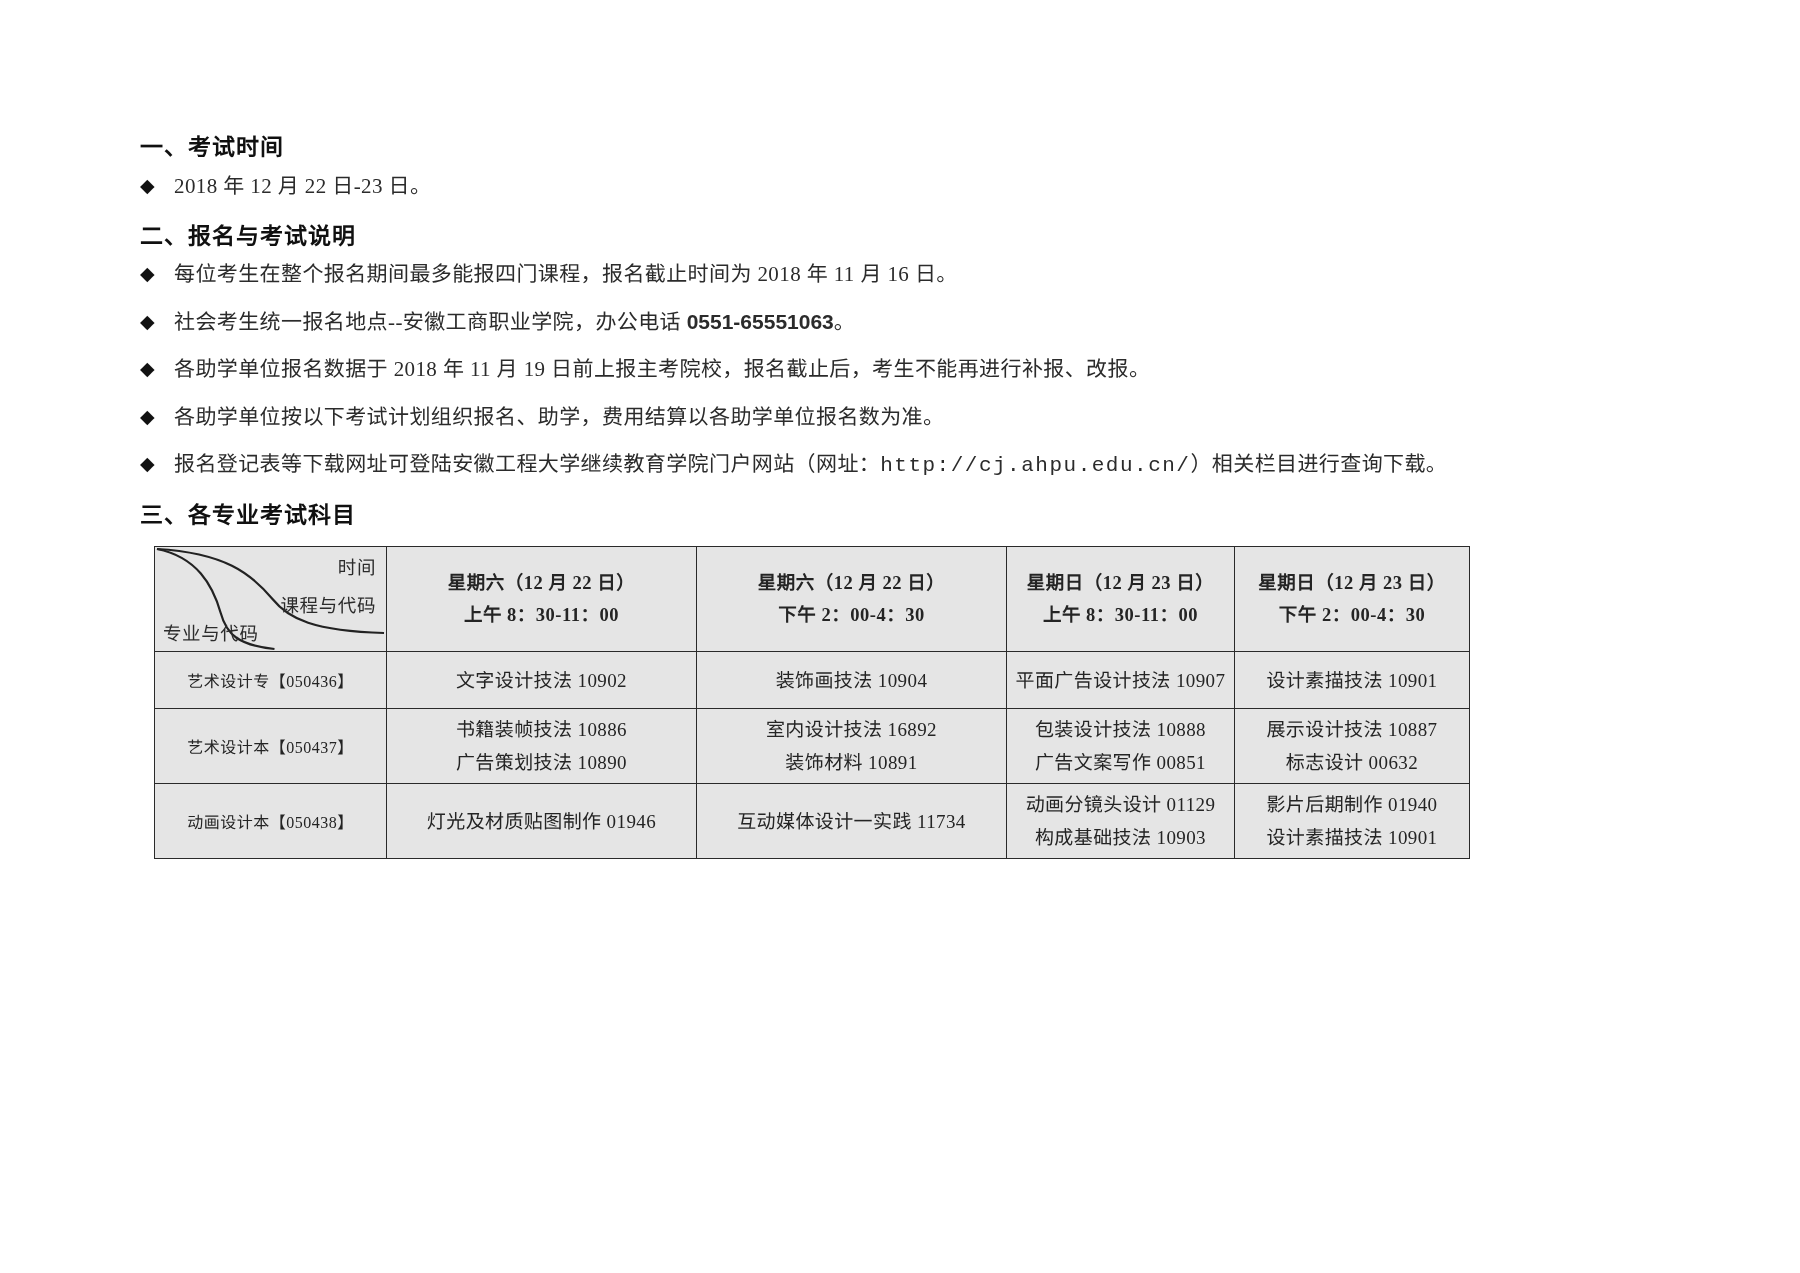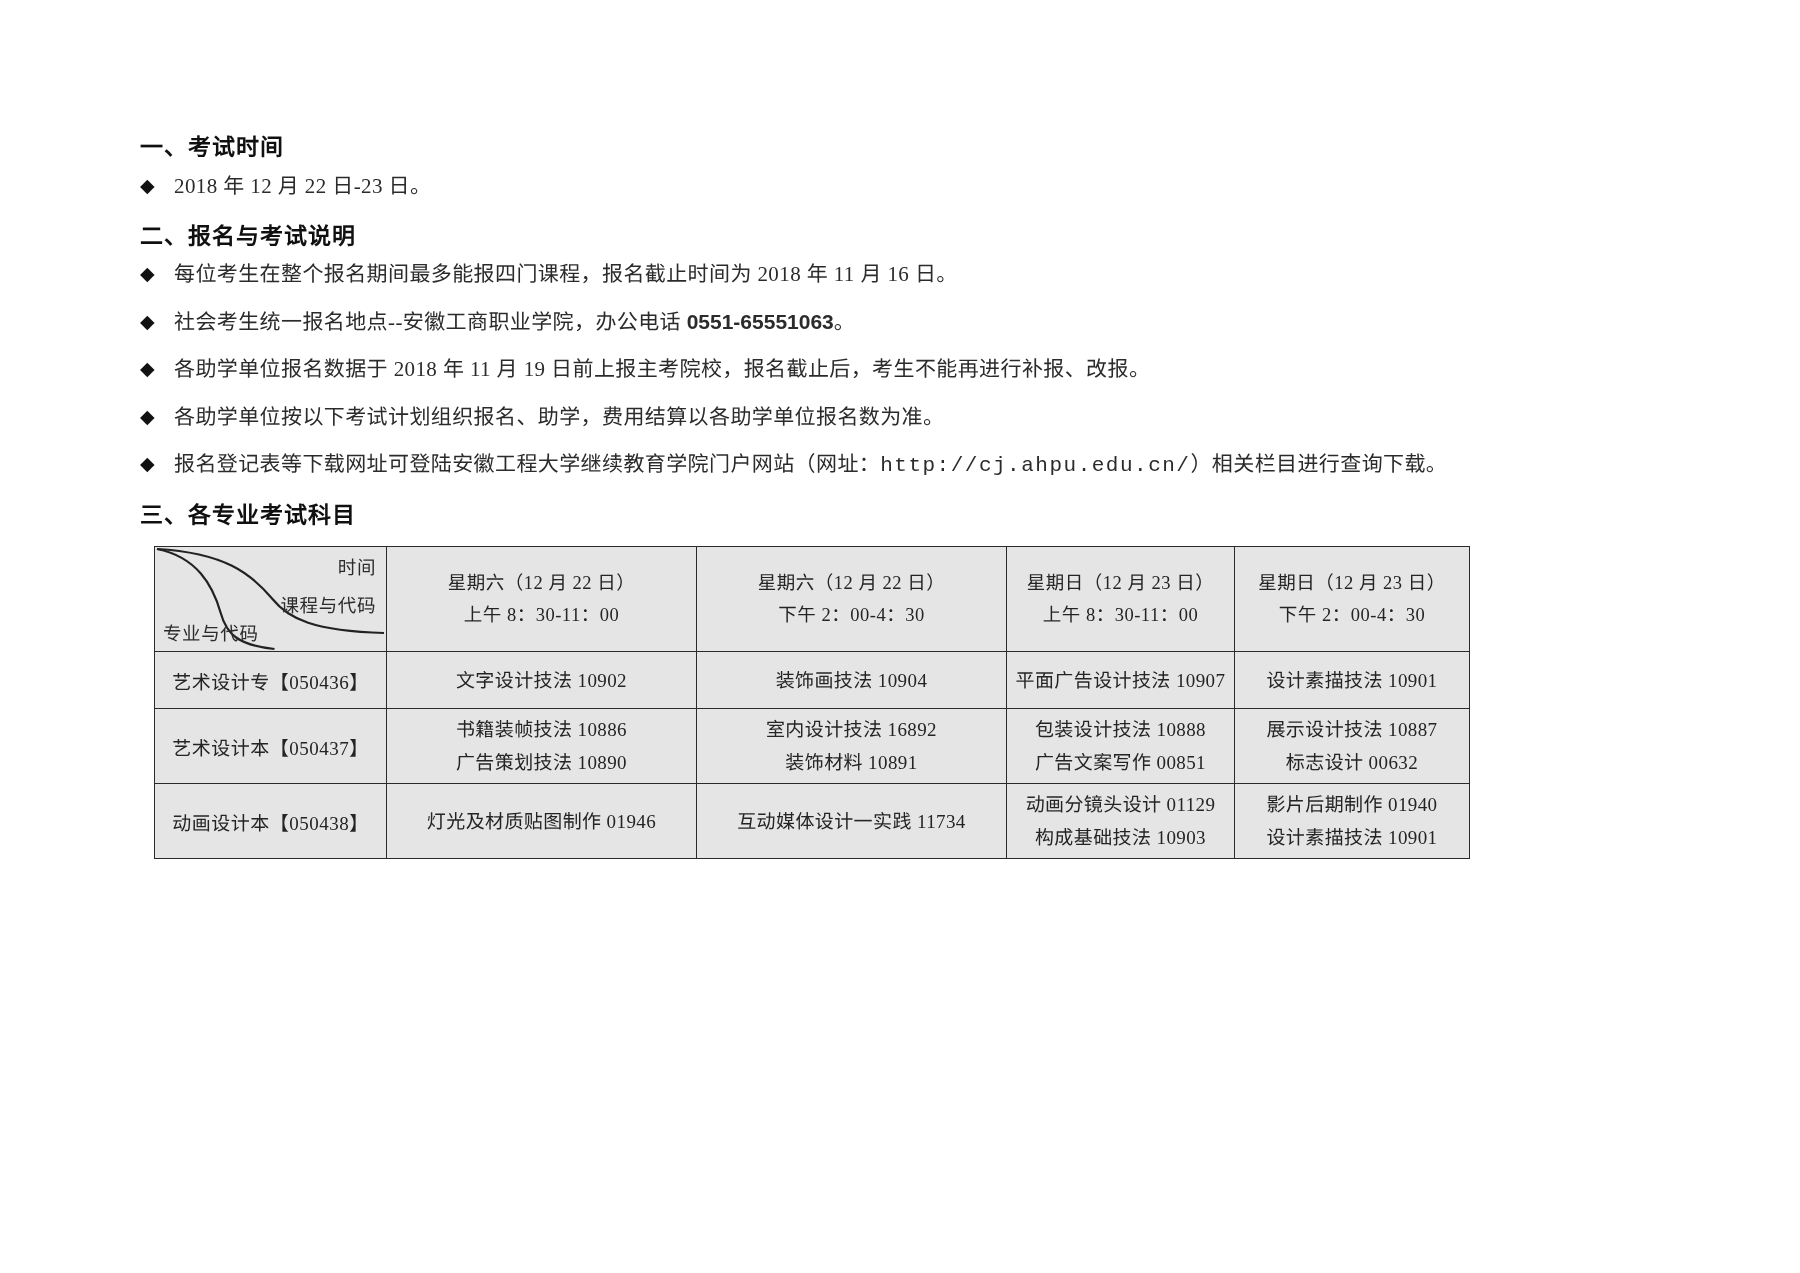--- a/index.html
+++ b/index.html
@@ -127,24 +127,24 @@
   .corner .lbl-major  { left: 8px;    bottom: 6px; }
 
   .hdr-cell {
     height: 104px;
     font-size: 18.5px;
     line-height: 1.75;
     letter-spacing: 0.5px;
     color: #2b2b2b;
     padding: 6px 4px;
   }
-  .hdr-cell .l1, .hdr-cell .l2 { display: block; }
+  .hdr-cell .l1, .hdr-cell .l2 { display: block; font-weight: bold; }
 
   .row-major {
-    font-size: 19px;
+    font-size: 16px;
     letter-spacing: 0.5px;
     padding: 10px 6px;
     color: #242424;
   }
   .row-cell {
     font-size: 19px;
     line-height: 1.75;
     letter-spacing: 0.4px;
     padding: 10px 6px;
     color: #242424;

